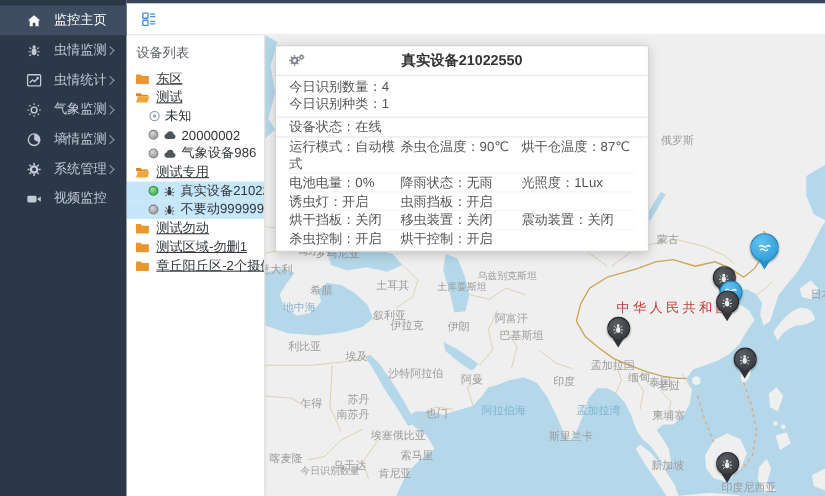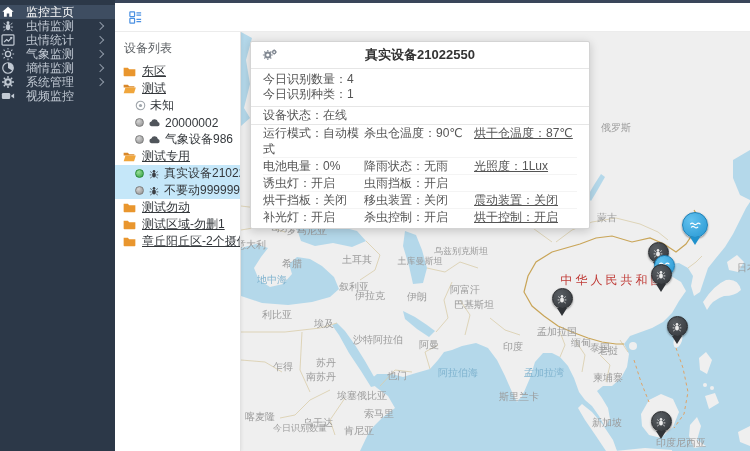--- a/index.html
+++ b/index.html
@@ -4,21 +4,21 @@
 <style>
   html,body{margin:0;padding:0;background:#fff;}
   .app{position:relative;width:750px;height:451px;overflow:hidden;
        font-family:"Liberation Sans","DejaVu Sans",sans-serif;background:#fff;}
 
   
   .sidebar{position:absolute;left:0;top:0;width:115px;height:451px;background:#2c3848;z-index:30;}
   .sidebar-title{height:32px;line-height:32px;background:#27313f;color:#fff;
                  font-size:14px;font-weight:bold;padding-left:6px;letter-spacing:.5px;white-space:nowrap;}
   .side-menu{padding-top:5px;}
-  .side-item{height:14px;display:flex;align-items:center;padding:0 10px 0 1px;
+  .side-item{height:27px;display:flex;align-items:center;padding:0 10px 0 24px;
              color:#c2cad4;font-size:12px;cursor:pointer;}
   .side-item.active{background:#3e4d61;color:#fff;}
   .side-item .s-icon{width:14px;height:14px;margin-right:11px;flex:none;display:flex;align-items:center;}
   .side-item .s-label{flex:1;white-space:nowrap;overflow:hidden;}
   .chev{width:5px;height:5px;border-top:1.4px solid #8d97a5;border-right:1.4px solid #8d97a5;
         transform:rotate(45deg);flex:none;margin-right:2px;}
 
   
   .topbar{position:absolute;left:115px;top:0;width:635px;height:32px;background:#fff;
           border-top:3px solid #3a465a;box-sizing:border-box;z-index:25;
@@ -70,21 +70,21 @@
   .popup-title{display:block;text-align:center;line-height:26px;font-size:13px;color:#333;font-weight:bold;}
   .popup-stats{padding:3px 12px 2px;}
   .popup-stats div{line-height:15px;}
   .popup-status{border-top:1px solid #e6e6e6;border-bottom:1px solid #e6e6e6;
                 padding:0 12px;line-height:17px;margin-top:2px;}
   .popup-grid{padding:0 12px 3px;}
   .pg-row{display:flex;line-height:16px;}
   .pg-row + .pg-row{border-top:1px solid #f4f4f4;}
   .pg-row span:nth-child(1){width:101px;flex:none;}
   .pg-row span:nth-child(2){width:110px;flex:none;}
-  .pg-row span:nth-child(3){flex:1;text-decoration:underline;}
+  .pg-row span:nth-child(3){flex:1;}
 </style>
 </head>
 <body>
 
 <div class="app">
 
   <aside class="sidebar">
     <nav class="side-menu" id="side-menu">
         <div class="side-item active">
           <span class="s-icon">
@@ -550,20 +550,19 @@
           <div class="pg-row">
             <span>诱虫灯：开启</span>
             <span>虫雨挡板：开启</span>
           </div>
           <div class="pg-row">
             <span>烘干挡板：关闭</span>
             <span>移虫装置：关闭</span>
             <span>震动装置：关闭</span>
           </div>
           <div class="pg-row">
-            <span>补光灯：开启</span>
             <span>杀虫控制：开启</span>
             <span>烘干控制：开启</span>
           </div>
         </div>
     </div>
   </div>
 </div>
 
 </body></html>

